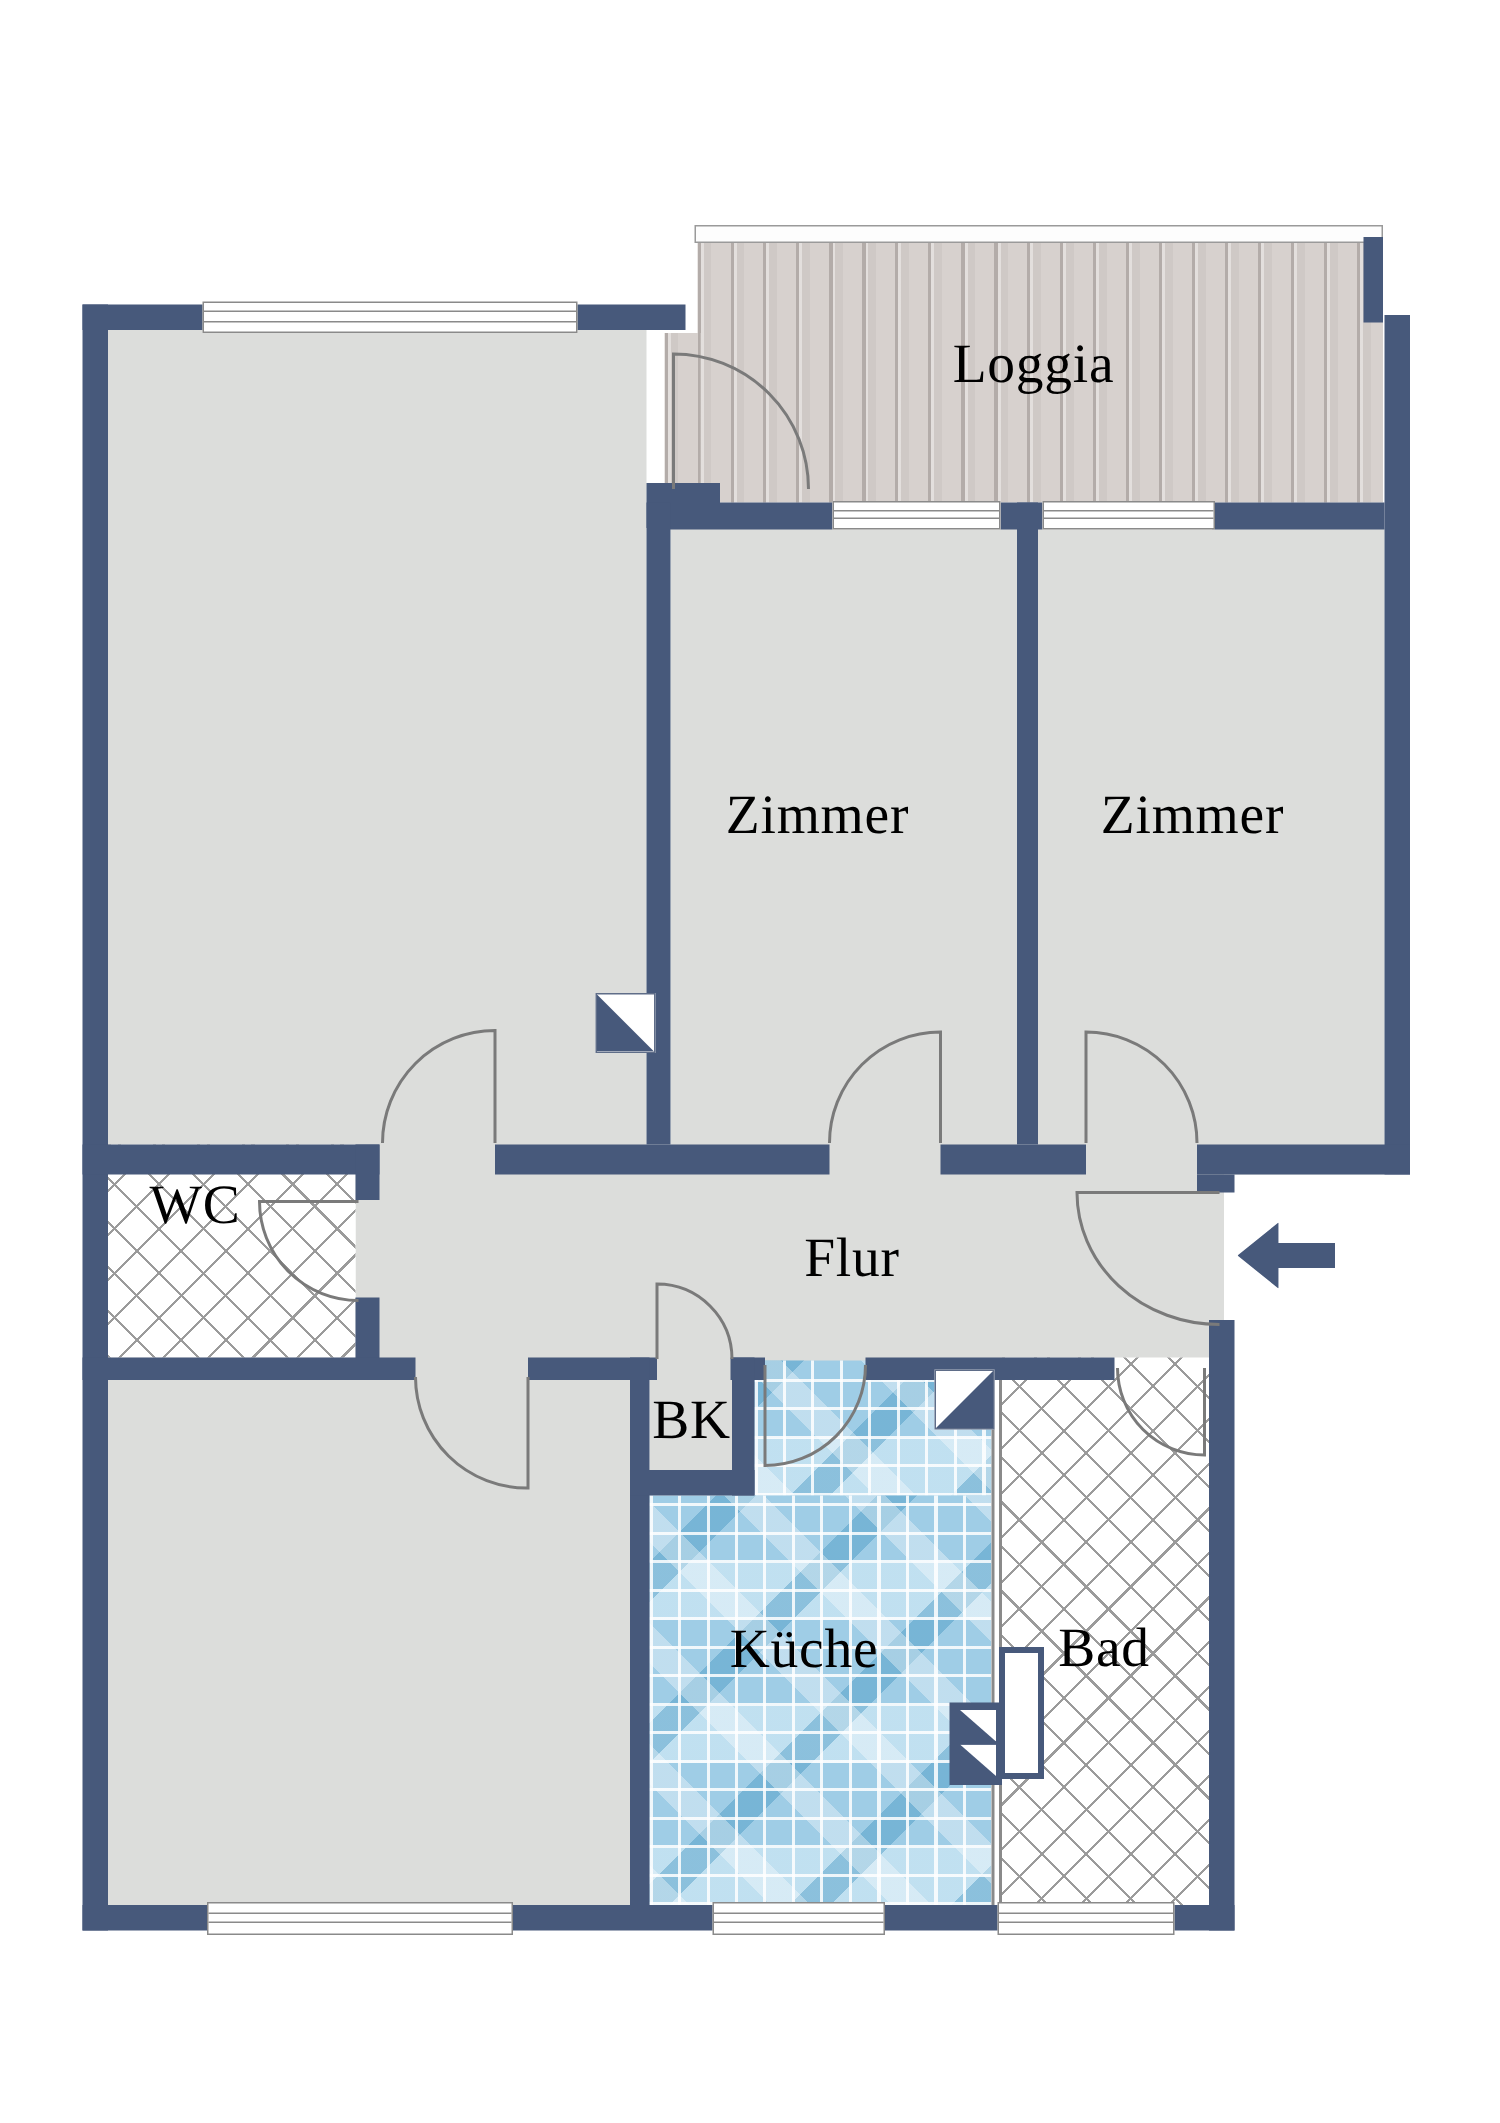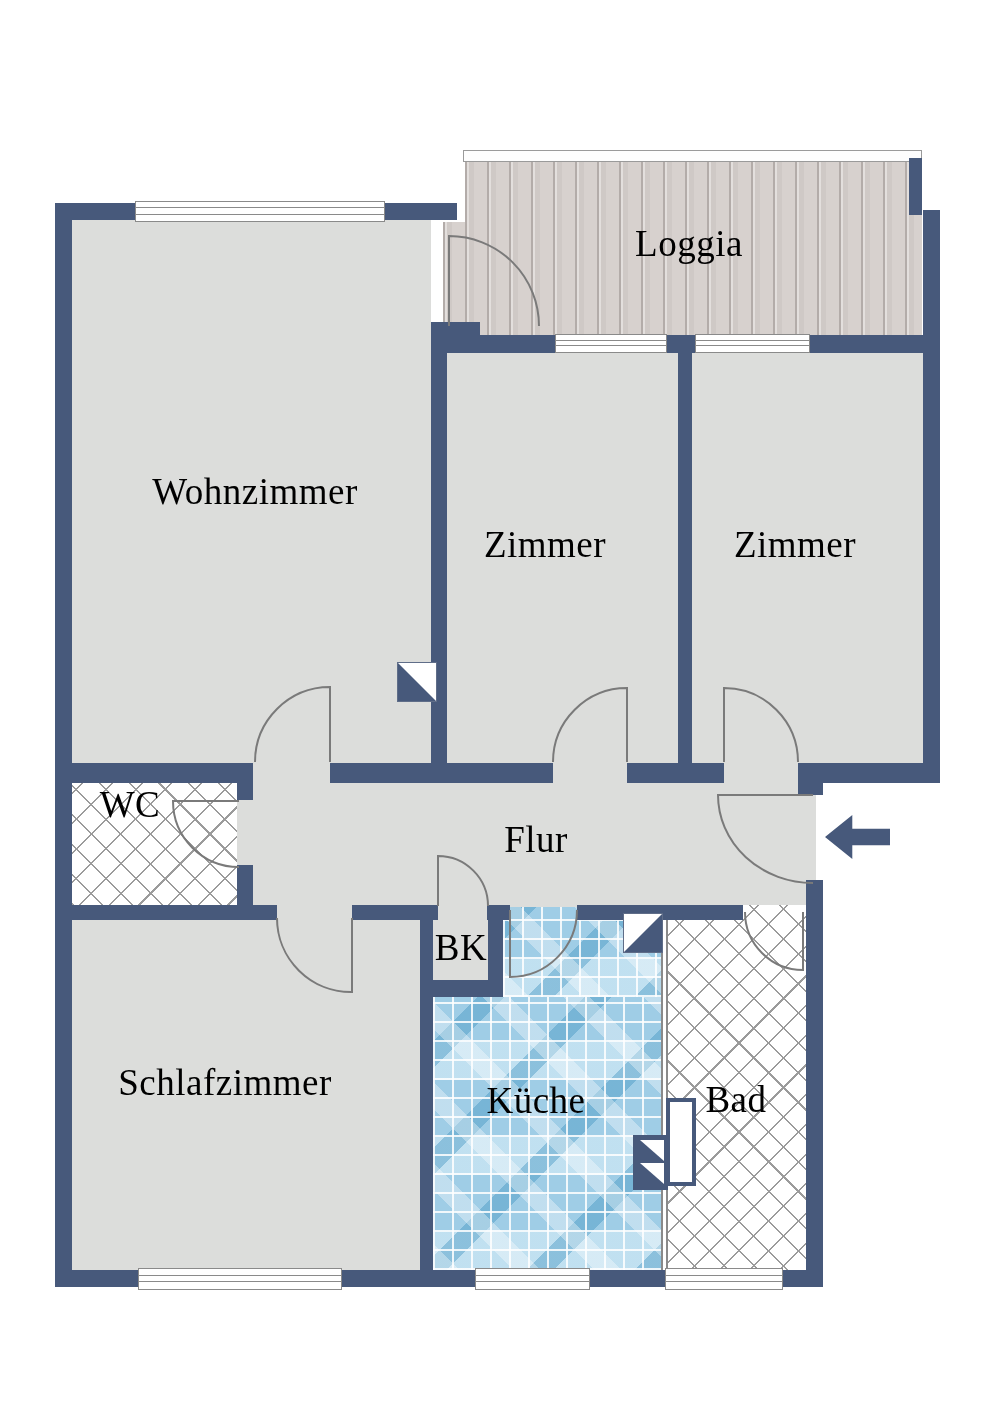--- a/index.html
+++ b/index.html
@@ -117,23 +117,21 @@
       <path d="M352,918 L352,992 A74,74 0 0 1 277,918"></path>
       <path d="M438,906 L438,856 A50,50 0 0 1 488,906"></path>
       <path d="M510,910 L510,977 A67,67 0 0 0 577,910"></path>
       <path d="M803,912 L803,970 A58,58 0 0 1 745,912"></path>
     </g>
   </svg>
 
   <div class="arrow" style="left:825px;top:815px;width:65px;height:44px;"></div>
 
   <div class="label" style="left:689px;top:243px;">Loggia</div>
-  <div class="label" style="left:255px;top:491px;">Wohnzimmer</div>
   <div class="label" style="left:545px;top:544px;">Zimmer</div>
   <div class="label" style="left:795px;top:544px;">Zimmer</div>
   <div class="label" style="left:130px;top:804px;">WC</div>
-  <div class="label" style="left:536px;top:839px;">Flur</div>
-  <div class="label" style="left:225px;top:1082px;">Schlafzimmer</div>
+  <div class="label" style="left:568px;top:839px;">Flur</div>
   <div class="label" style="left:461px;top:947px;">BK</div>
   <div class="label" style="left:536px;top:1100px;">Küche</div>
   <div class="label" style="left:736px;top:1099px;">Bad</div>
 
 </div>
 
 </body></html>

